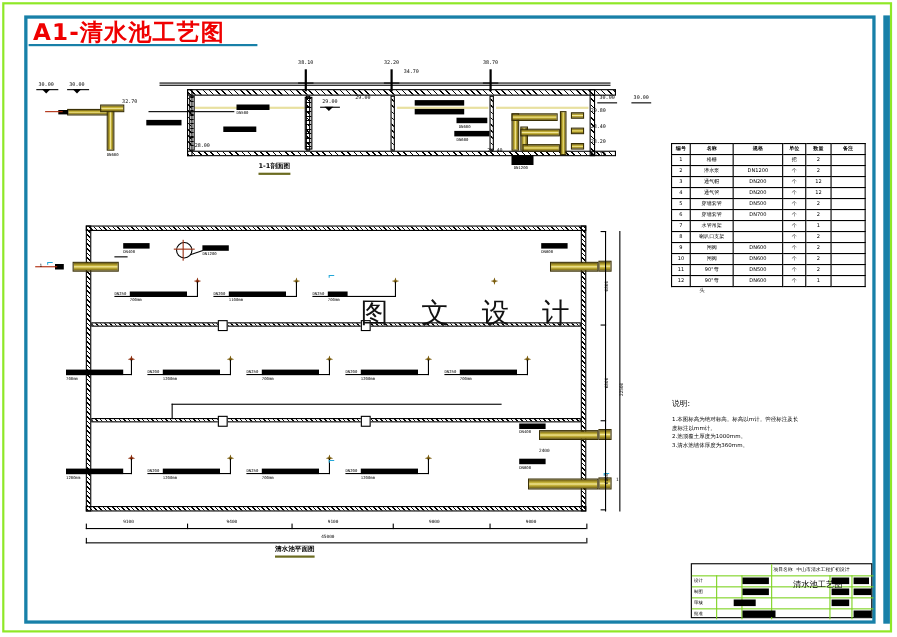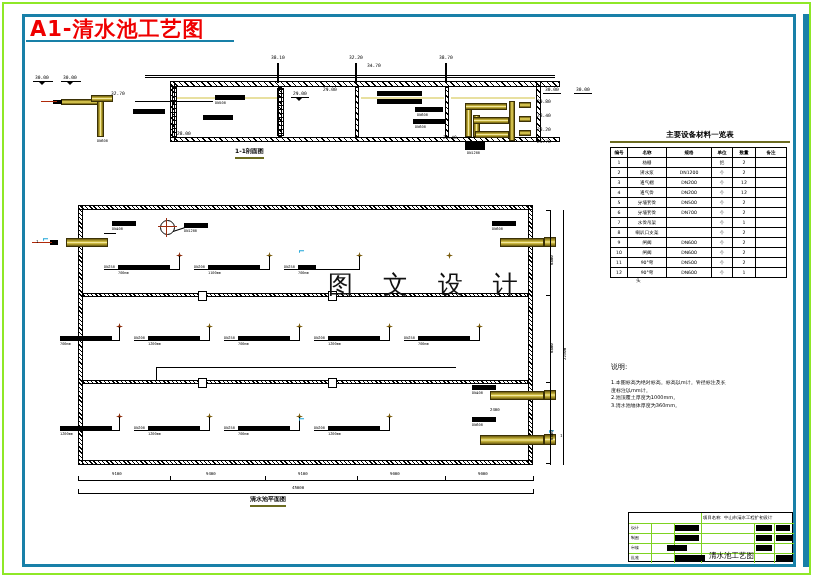--- a/index.html
+++ b/index.html
@@ -433,21 +433,20 @@
   <div class="dimtext-v" style="left:489px;top:245px;">6800</div>
   <div class="dimline-v" style="left:503px;top:15px;height:255px;"></div>
   <div class="dimtext-v" style="left:502px;top:165px;">22500</div>
 
   <div style="position:absolute;left:190px;top:300px;font-size:6px;font-weight:bold;color:#000;white-space:nowrap;border-bottom:2px solid #6b6b20;padding-bottom:1px;">清水池平面图</div>
 </div>
 
 <div id="watermark">图 文 设 计</div>
 
 <div id="material-table">
-  <div class="mt-title">主要设备材料一览表</div>
   <table class="mt">
     <thead>
       <tr>
         <th class="c1">编号</th>
         <th class="c2">名称</th>
         <th class="c3">规格</th>
         <th class="c4">单位</th>
         <th class="c5">数量</th>
         <th class="c6">备注</th>
       </tr>
@@ -570,21 +569,21 @@
   <div class="tb-line tb-line-v" style="left:22px;top:10px;height:40px;"></div>
   <div class="tb-line tb-line-v" style="left:45px;top:10px;height:40px;"></div>
   <div class="tb-line tb-line-v" style="left:72px;top:10px;height:40px;"></div>
   <div class="tb-line tb-line-v" style="left:72px;top:0px;height:10px;"></div>
   <div class="tb-line tb-line-v" style="left:125px;top:10px;height:40px;"></div>
   <div class="tb-line tb-line-v" style="left:145px;top:10px;height:40px;"></div>
 
   <div class="tb-proj" style="left:74px;top:2px;">项目名称</div>
   <div class="tb-proj" style="left:95px;top:2px;">中山市清水工程扩初设计</div>
 
-  <div class="tb-name" style="left:80px;top:14px;margin-top:24px;">清水池工艺图</div>
+  <div class="tb-name" style="left:92px;top:14px;">清水池工艺图</div>
 
   <div class="tb-cell" style="left:2px;top:12px;">设计</div>
   <div class="tb-cell" style="left:2px;top:22px;">制图</div>
   <div class="tb-cell" style="left:2px;top:32px;">审核</div>
   <div class="tb-cell" style="left:2px;top:42px;">批准</div>
 
   <div class="tb-black" style="left:46px;top:12px;width:24px;height:6px;"></div>
   <div class="tb-black" style="left:46px;top:22px;width:24px;height:6px;"></div>
   <div class="tb-black" style="left:38px;top:32px;width:20px;height:6px;"></div>
   <div class="tb-black" style="left:46px;top:42px;width:30px;height:6px;"></div>

